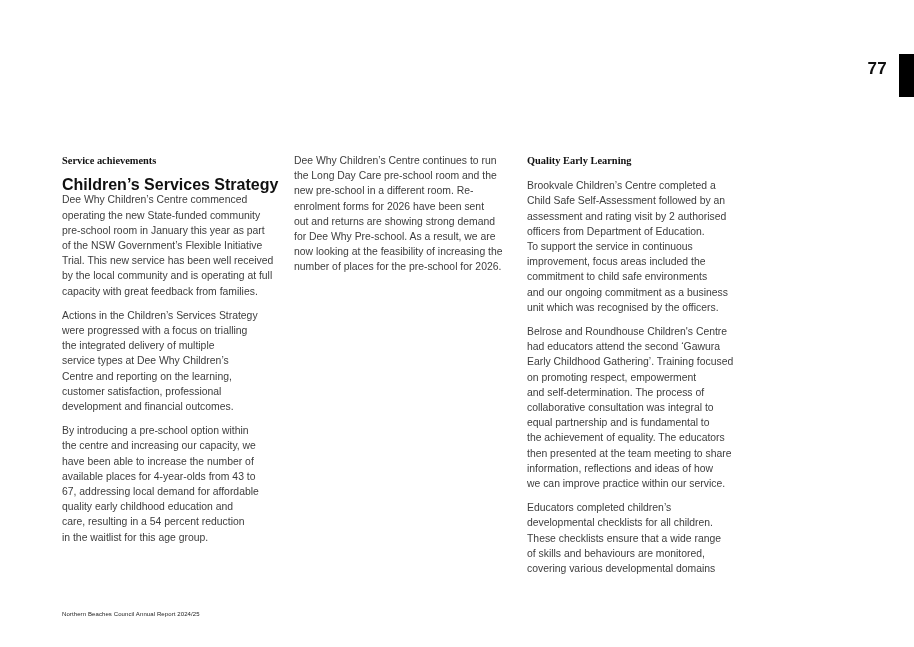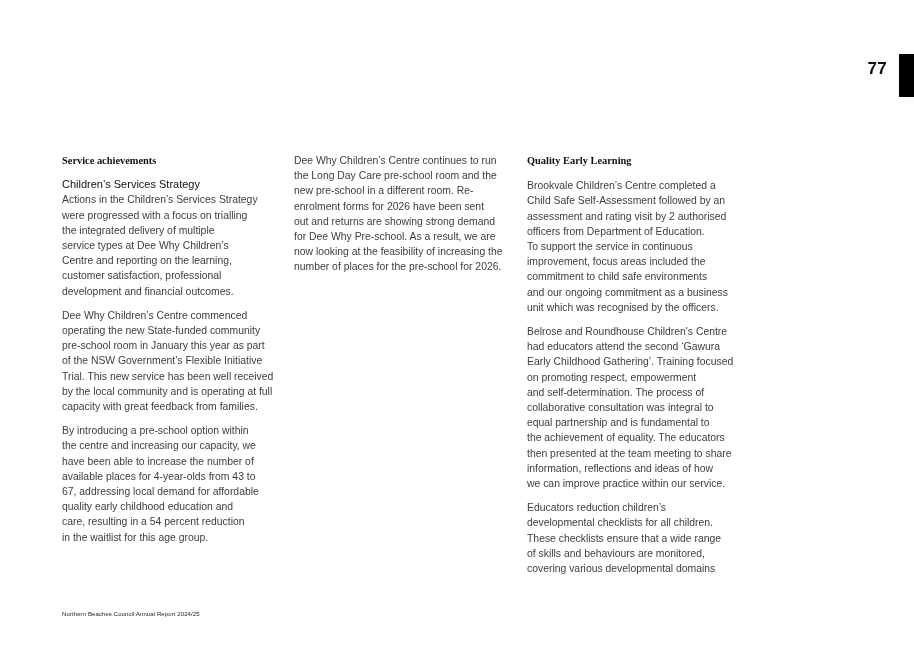--- a/index.html
+++ b/index.html
@@ -44,24 +44,24 @@
     .col-3 { left: 527px; width: 225px; }
     .section-heading {
       font-weight: bold;
       color: #111111;
       margin: 0 0 9px 0;
       font-size: 10.4px;
       line-height: 15.2px;
       font-family: Liberation Serif, serif;
     }
     .sub-heading {
-      font-weight: normal;
+      font-weight: bold;
       color: #111111;
       margin: 0;
-      font-size: 11px;
+      font-size: 16px;
       line-height: 15.2px;
     }
     .para {
       margin: 0 0 9px 0;
       white-space: pre-line;
     }
     .col-3 .section-heading { margin-bottom: 10px; }
     .footer {
       position: absolute;
       left: 62px;
@@ -73,34 +73,34 @@
   </style>
 </head>
 <body>
 
 <div class="page-number">77</div>
 <div class="page-tab"></div>
 
 <div class="col col-1">
   <p class="section-heading">Service achievements</p>
   <p class="sub-heading">Children’s Services Strategy</p>
+  <p class="para">Dee Why Children’s Centre commenced
+operating the new State-funded community
+pre-school room in January this year as part
+of the NSW Government’s Flexible Initiative
+Trial. This new service has been well received
+by the local community and is operating at full
+capacity with great feedback from families.</p>
   <p class="para">Actions in the Children’s Services Strategy
 were progressed with a focus on trialling
 the integrated delivery of multiple
 service types at Dee Why Children’s
 Centre and reporting on the learning,
 customer satisfaction, professional
 development and financial outcomes.</p>
-  <p class="para">Dee Why Children’s Centre commenced
-operating the new State-funded community
-pre-school room in January this year as part
-of the NSW Government’s Flexible Initiative
-Trial. This new service has been well received
-by the local community and is operating at full
-capacity with great feedback from families.</p>
   <p class="para">By introducing a pre-school option within
 the centre and increasing our capacity, we
 have been able to increase the number of
 available places for 4-year-olds from 43 to
 67, addressing local demand for affordable
 quality early childhood education and
 care, resulting in a 54 percent reduction
 in the waitlist for this age group.</p>
 </div>
 
@@ -130,20 +130,20 @@
 had educators attend the second ‘Gawura
 Early Childhood Gathering’. Training focused
 on promoting respect, empowerment
 and self-determination. The process of
 collaborative consultation was integral to
 equal partnership and is fundamental to
 the achievement of equality. The educators
 then presented at the team meeting to share
 information, reflections and ideas of how
 we can improve practice within our service.</p>
-  <p class="para">Educators reduction children’s
+  <p class="para">Educators completed children’s
 developmental checklists for all children.
 These checklists ensure that a wide range
 of skills and behaviours are monitored,
 covering various developmental domains</p>
 </div>
 
 <div class="footer">Northern Beaches Council Annual Report 2024/25</div>
 
 </body></html>

